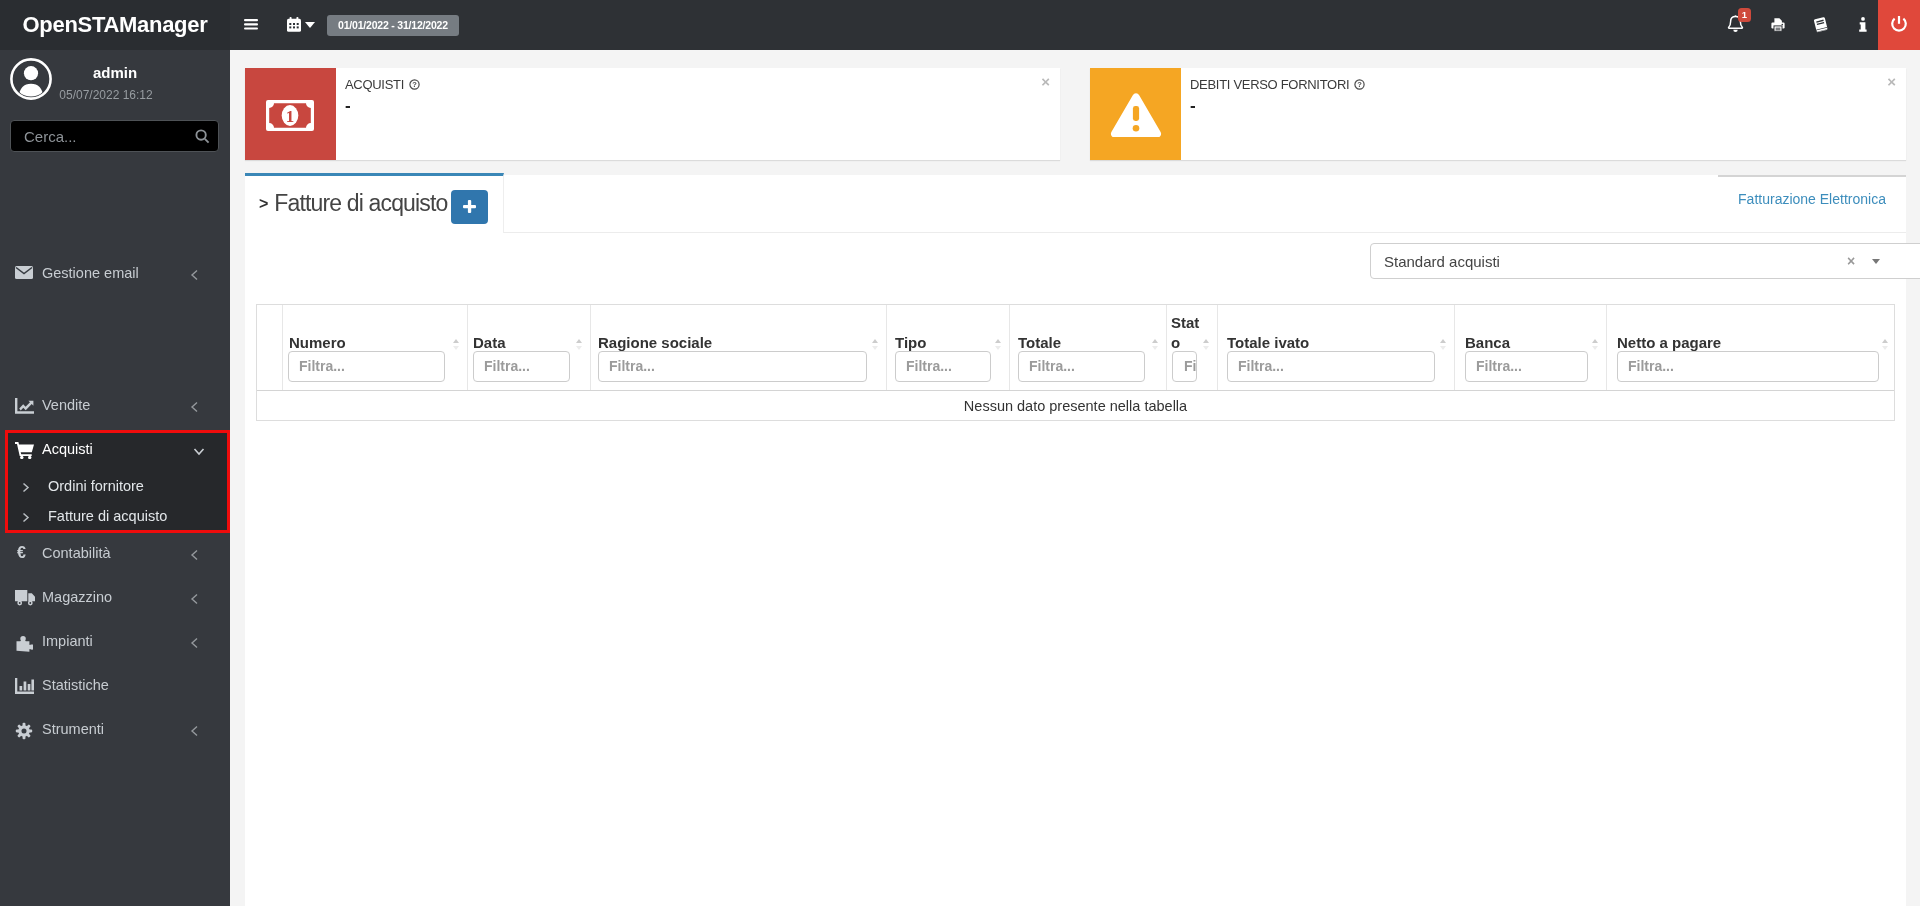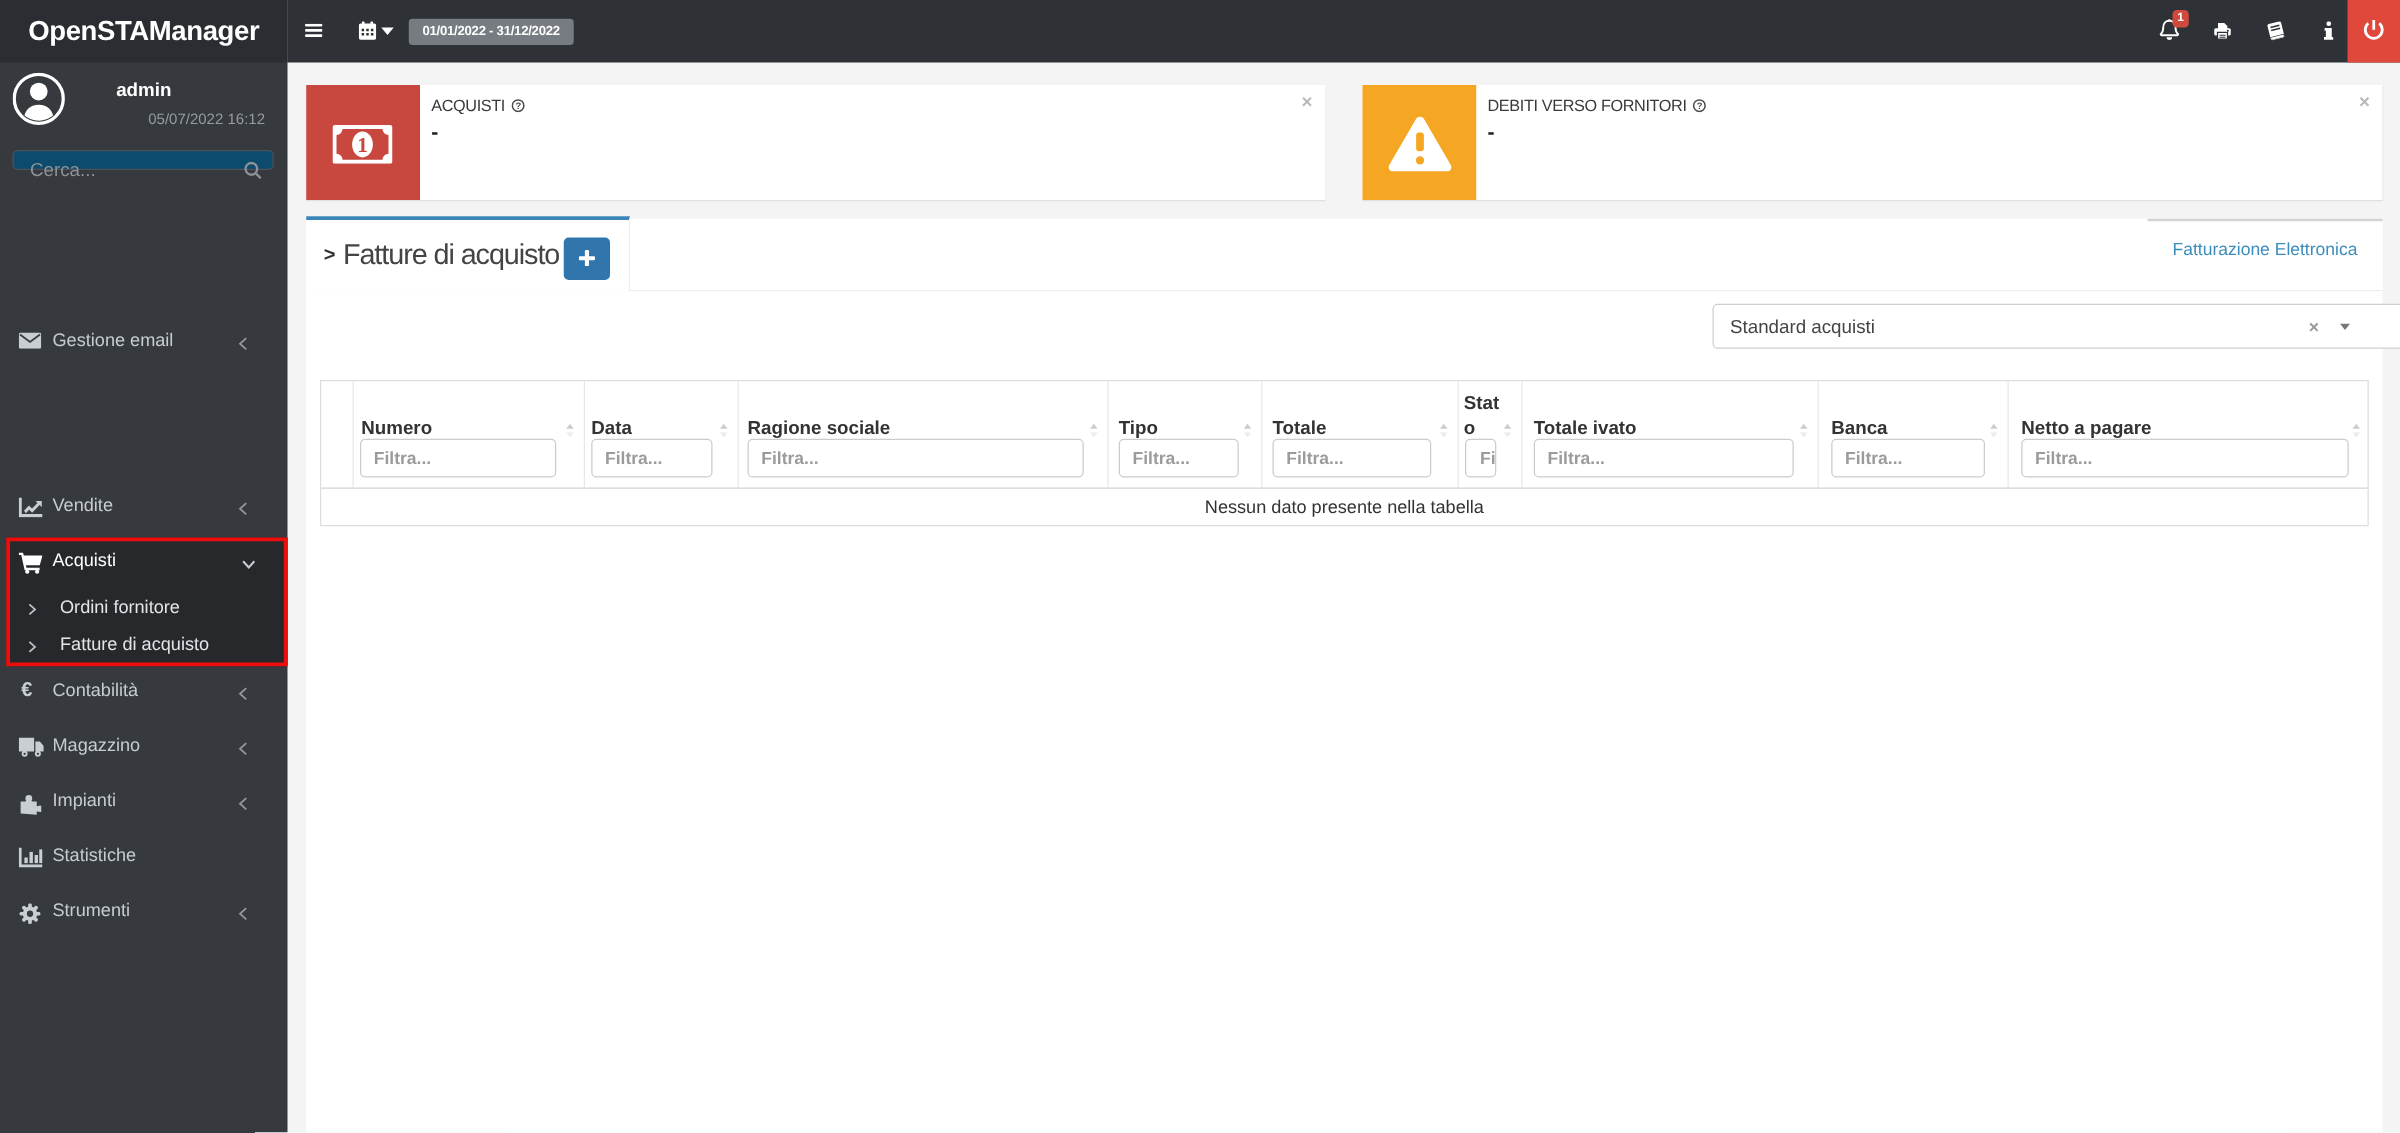--- a/index.html
+++ b/index.html
@@ -3,22 +3,22 @@
 <meta charset="utf-8">
 <style>
 * { margin:0; padding:0; box-sizing:border-box; }
 body { font-family:"Liberation Sans", sans-serif; width:1920px; height:906px; overflow:hidden; background:#f4f4f4; position:relative; }
 .abs { position:absolute; }
 
 
 #sidebar { position:absolute; left:0; top:0; width:230px; height:906px; background:#36393e; }
 #logo { position:absolute; left:0; top:0; width:230px; height:50px; background:#2a2d31; color:#fff; font-weight:bold; font-size:22px; letter-spacing:-0.3px; line-height:50px; text-align:center; }
 #uname { position:absolute; left:0; top:64px; width:230px; text-align:center; color:#fff; font-weight:bold; font-size:15px; }
-#udate { position:absolute; left:0; top:88px; width:212px; text-align:right; color:#979ca1; font-size:12px; }
-#search { position:absolute; left:10px; top:120px; width:209px; height:16px; background:#0c4a6e; border:1px solid #4e5256; border-radius:4px; }
+#udate { position:absolute; left:0; top:88px; width:212px; text-align:center; color:#979ca1; font-size:12px; }
+#search { position:absolute; left:10px; top:120px; width:209px; height:32px; background:#000000; border:1px solid #4e5256; border-radius:4px; }
 #search span { position:absolute; left:13px; top:7px; color:#8d9297; font-size:15px; }
 .mi { position:absolute; left:0; width:230px; height:44px; color:#c7ccd1; font-size:14.5px; }
 .mi .lbl { position:absolute; left:42px; top:12px; }
 .mi svg { position:absolute; left:15px; top:13px; }
 .smi { position:absolute; left:0; width:224px; height:30px; color:#e2e6e9; font-size:14.5px; }
 .smi .lbl { position:absolute; left:48px; top:5px; }
 .smi .ar { position:absolute; left:22px; top:5px; color:#b9bec2; font-size:14px; }
 #acqbox { position:absolute; left:5px; top:430px; width:225px; height:103px; background:#26282b; border:3px solid #ef0c0c; }
 
 

